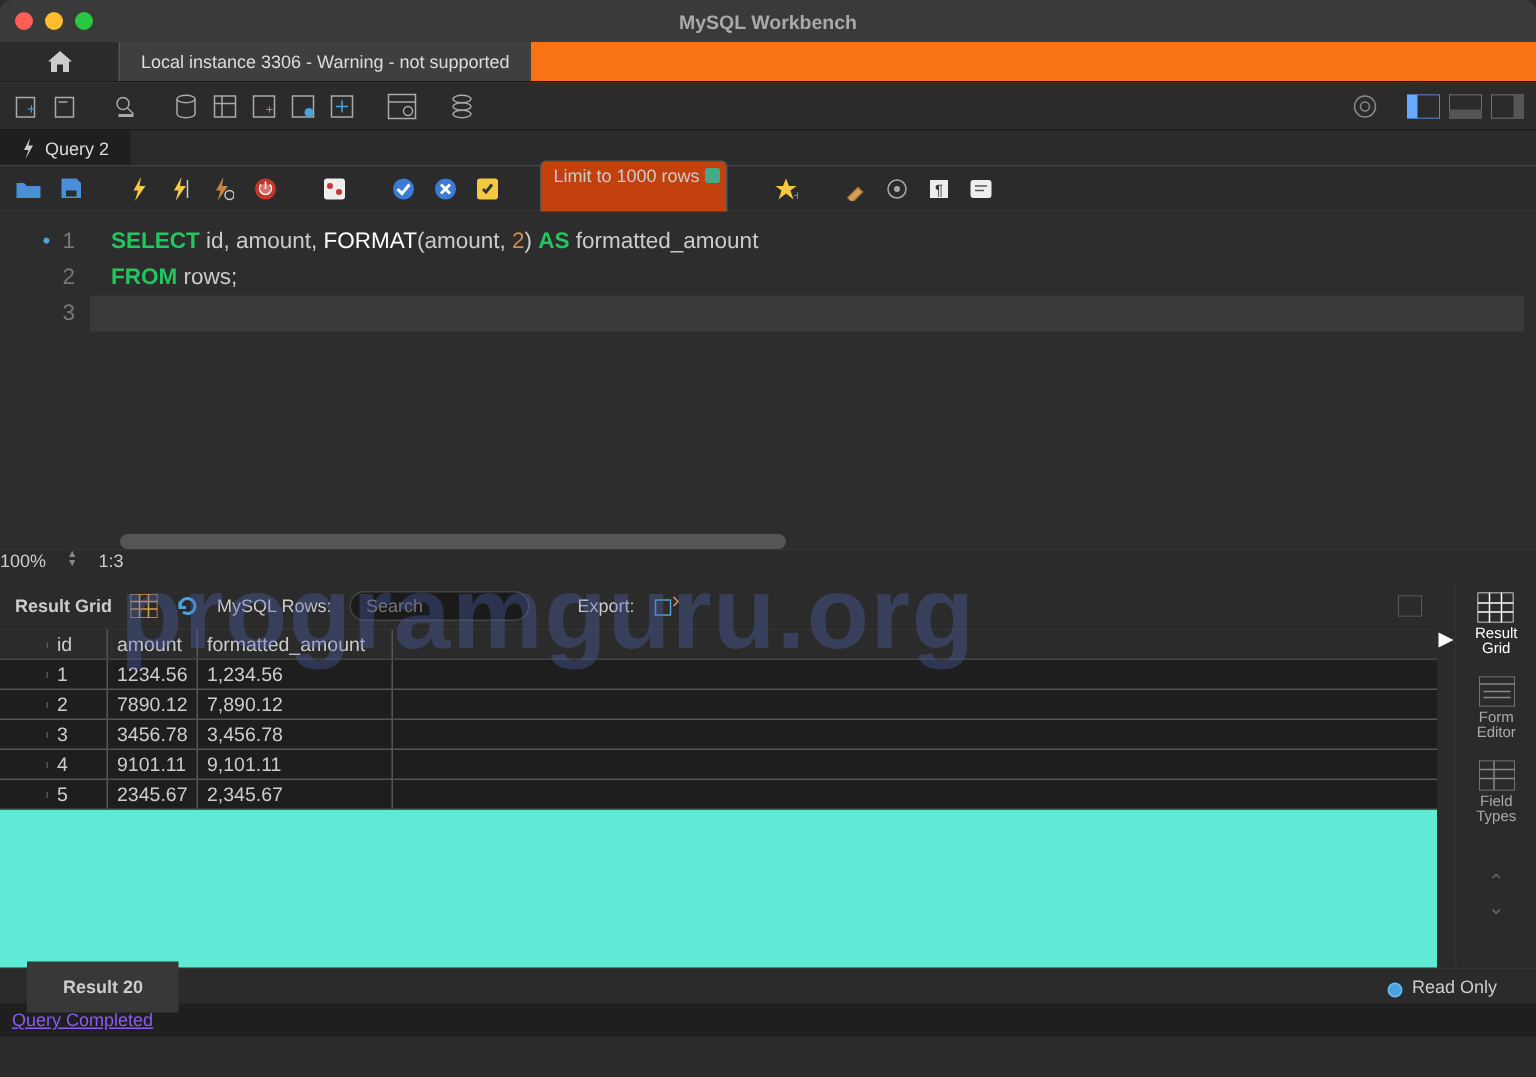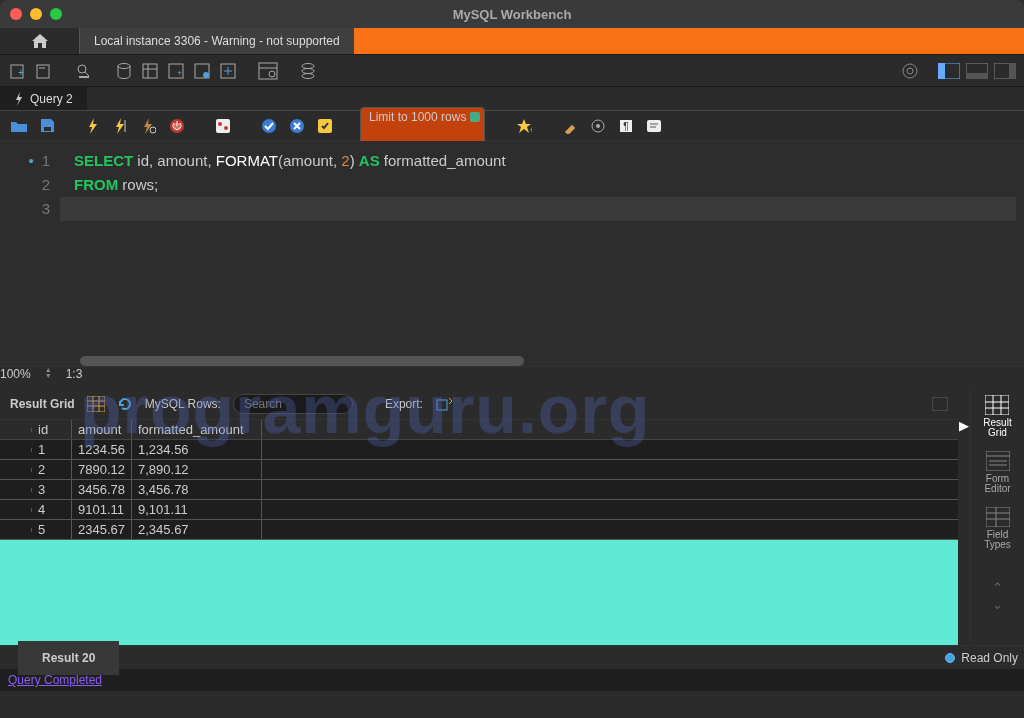--- a/index.html
+++ b/index.html
@@ -44,21 +44,21 @@
 .th, .td { border-right:1px solid #555; padding:2px 6px; }
 .c0{width:32px;} .c1{width:40px;} .c2{width:60px;} .c3{width:130px;}
 .trow { display:flex; border-bottom:1px solid #555; height:20px; align-items:center; background:#1e1e1e;}
 .sidepanel { width:54px; background:#2b2b2b; display:flex; flex-direction:column; align-items:center; padding-top:6px; gap:12px; border-left:1px solid #333;}
 .sp-item { display:flex; flex-direction:column; align-items:center; gap:2px; color:#aaa; font-size:10px; text-align:center; line-height:10px;}
 .sp-item.active { color:#fff; }
 .sp-icon { width:26px; height:22px; display:flex; align-items:center; justify-content:center; }
 .arrowcol { width:12px; background:#2b2b2b; display:flex; align-items:flex-start; justify-content:center; padding-top:30px; color:#fff;}
 .resulttabbar { height:24px; background:#2b2b2b; display:flex; align-items:center; border-top:1px solid #333;}
 .rtab { padding:17px 24px; height:100%; display:flex; align-items:center; background:#383838; font-size:12px; font-weight:600; margin-left:18px;}
-.readonly { margin-left:auto; padding-right:6px; display:flex; align-items:center; gap:6px; font-size:12px;}
+.readonly { margin-left:auto; padding-right:26px; display:flex; align-items:flex-end; gap:6px; font-size:12px;}
 .rodot { width:10px; height:10px; background:#4aa3df; border-radius:50%; border:1px solid #6bf;}
 .footer { height:22px; background:#1f1f1f; display:flex; align-items:center; padding:0 8px; font-size:12px; color:#8b5cf6;text-decoration:underline;}
 .watermark { position:absolute; top:370px; left:80px; font-size:68px; font-weight:700; color:rgba(80,100,180,0.35); letter-spacing:1px; pointer-events:none; z-index:50;}
 svg { display:block; }
 .navicons { display:flex; flex-direction:column; align-items:center; gap:2px; margin-top:18px; color:#666;}
 </style>
 </head>
 <body>
 
 <div class="titlebar">

